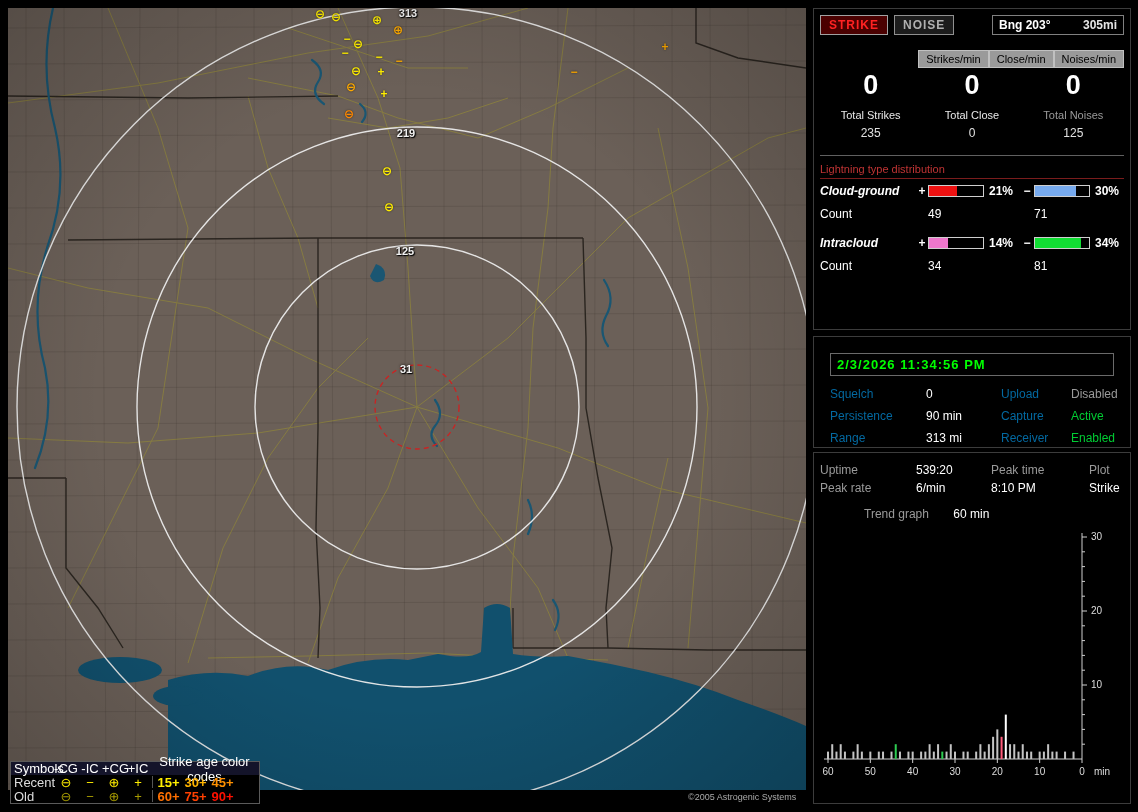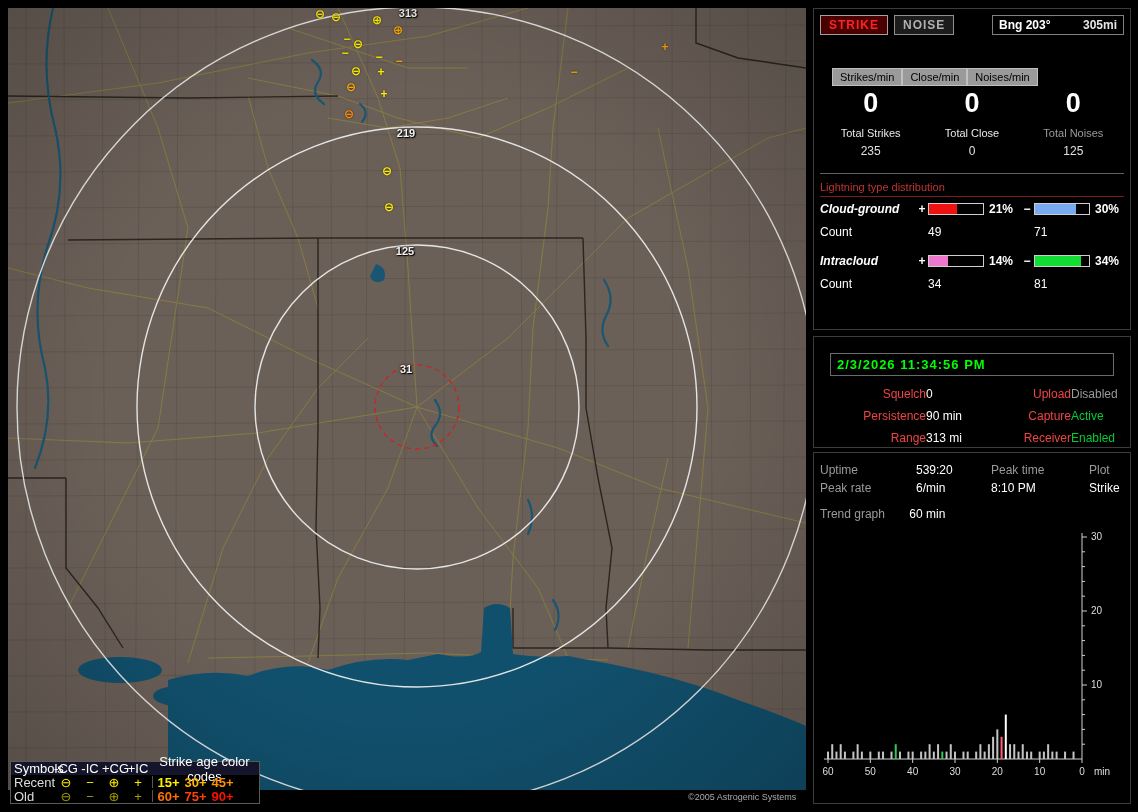--- a/index.html
+++ b/index.html
@@ -37,21 +37,21 @@
 
   .toprow{display:flex;align-items:center;gap:6px;}
   .btn-strike{background:#4a0000;border:1px solid #a0a0a0;color:#ff2222;font-weight:bold;
               font-size:12px;padding:2px 8px;letter-spacing:1px;cursor:default;}
   .btn-noise{background:#1c1c1c;border:1px solid #909090;color:#b0b0b0;font-weight:bold;
              font-size:12px;padding:2px 8px;letter-spacing:1px;cursor:default;}
   .bng-box{margin-left:auto;border:1px solid #808080;background:#000;padding:2px 6px;
            display:flex;gap:14px;font-size:12px;font-weight:bold;min-width:118px;justify-content:space-between;}
   .bng-val{color:#e5e5e5;}
 
-  .raterow{display:flex;justify-content:flex-start;margin-top:33px;padding-left:12px;}
+  .raterow{display:flex;justify-content:flex-end;margin-top:15px;padding-left:12px;}
   .rate-btn{background:#9a9a9a;color:#000;font-size:11px;padding:2px 7px;border:1px solid #c0c0c0;cursor:default;}
 
   .zerorow{display:flex;margin-top:2px;}
   .zerorow div{flex:1;text-align:center;font-size:27px;font-weight:bold;color:#fff;}
 
   .totrow{display:flex;margin-top:8px;}
   .totcol{flex:1;text-align:center;}
   .totlabel{font-size:11px;color:#e8e8e8;}
   .totlabel.dim{color:#9a9a9a;}
   .totval{font-size:12px;color:#e0e0e0;margin-top:5px;}
@@ -67,26 +67,26 @@
   .bar{height:10px;border:1px solid #cfcfcf;background:#000;position:relative;}
   .bar-fill{position:absolute;left:0;top:0;height:100%;}
   .dist-pct{font-weight:bold;padding-left:5px;}
   .count-row{display:grid;grid-template-columns:96px 12px 56px 36px 14px 56px auto;
              align-items:center;font-size:12px;height:22px;}
 
   .datebox{border:1px solid #6a6a6a;padding:3px 6px;color:#00ff00;font-weight:bold;font-size:13px;letter-spacing:1px;}
   .set-grid{display:grid;grid-template-columns:96px 75px 70px auto;row-gap:8px;font-size:12px;margin-top:11px;}
   .v-dim{color:#9a9a9a;}
   .v-grn{color:#00cc33;}
-  .lab{color:#ef4444;text-align:right;}
+  .lab{color:#0369a1;}
 
   .stat-grid{display:grid;grid-template-columns:96px 75px 98px auto;row-gap:4px;font-size:12px;margin-top:4px;}
   .glab{color:#9a9a9a;}
   .trendrow{margin-top:12px;font-size:12px;}
-  .trendrow .glab{display:inline-block;width:86px;}
+  .trendrow .glab{display:inline-block;width:86px;margin-left:44px;}
   #trend-svg{margin-top:8px;display:block;}
 </style>
 </head>
 <body>
 
 <div id="stage">
 
   <div id="map">
     <svg width="798" height="782" viewBox="0 0 798 782">
       <rect width="798" height="782" fill="#6b6058"></rect>

